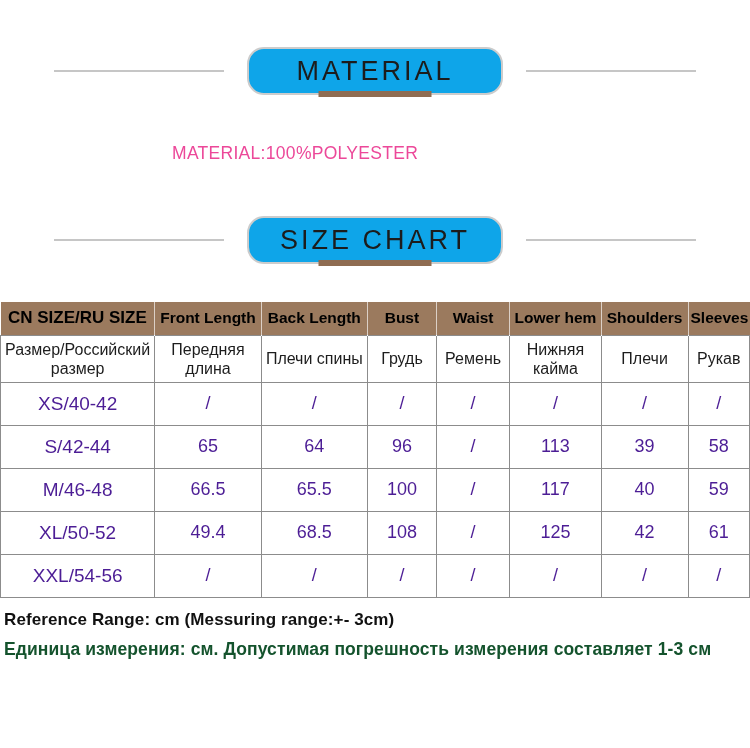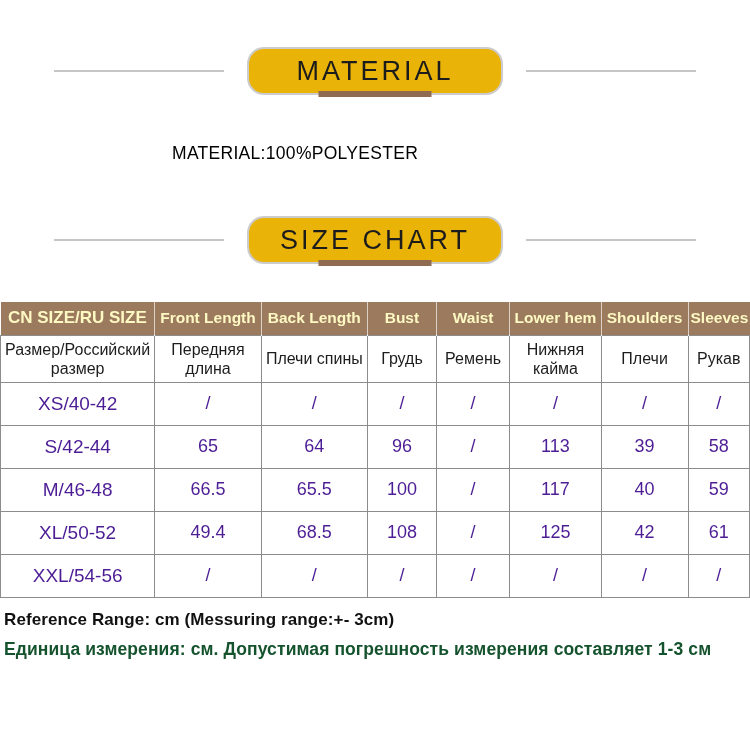--- a/index.html
+++ b/index.html
@@ -17,54 +17,54 @@
     display:flex; align-items:center; justify-content:center;
   }
   .section-header .side-line {
     width:170px; height:2px; background:#c6c6c6; flex:0 0 auto;
   }
   .pill {
     position:relative;
     width:256px; height:48px; margin:0 23px;
     border:2px solid #cccccc; border-radius:17px;
     display:flex; align-items:center; justify-content:center;
-    background:#eab308;
+    background:#0ea5e9;
   }
   .pill .pill-label {
     font-size:27px; letter-spacing:3px; color:#1c1c1c; font-weight:400;
     white-space:nowrap;
   }
   .pill .pill-bar {
     position:absolute; bottom:-4px; left:50%; transform:translateX(-50%);
     width:113px; height:6px; background:#8f6c51;
   }
   .sec-material { padding-top:0; margin-top:47px; }
   .sec-sizechart { margin-top:48px;align-items:center; }
 
   
   .material-info {
     margin-top:44px; padding-left:172px;
   }
   .material-info .mline {
-    font-size:17.5px; line-height:29px; color:#000000; font-weight:500;
+    font-size:17.5px; line-height:29px; color:#ec4899; font-weight:500;
     letter-spacing:0.3px;
   }
 
   
   table.size-table {
     width:750px; margin-top:38px;
     border-collapse:collapse; table-layout:fixed;
   }
   .size-table th, .size-table td {
     text-align:center; vertical-align:middle;
     border:1px solid #8c8c8c;
     padding:0 2px;
   }
   .size-table tr.hdr-en th {
-    background:#9b7a5e; color:#fef9c3;
+    background:#9b7a5e; color:#000000;
     font-size:15.5px; font-weight:700;
     height:33px; border:none; white-space:nowrap;
     border-left:1px solid rgba(255,255,255,0.65);
   }
   .size-table tr.hdr-en th:first-child { border-left:none; font-size:17px; }
   .size-table tr.hdr-ru th {
     height:47px; font-size:16px; font-weight:400; color:#1d1d1d;
     line-height:19px;
   }
   .size-table tbody td {

